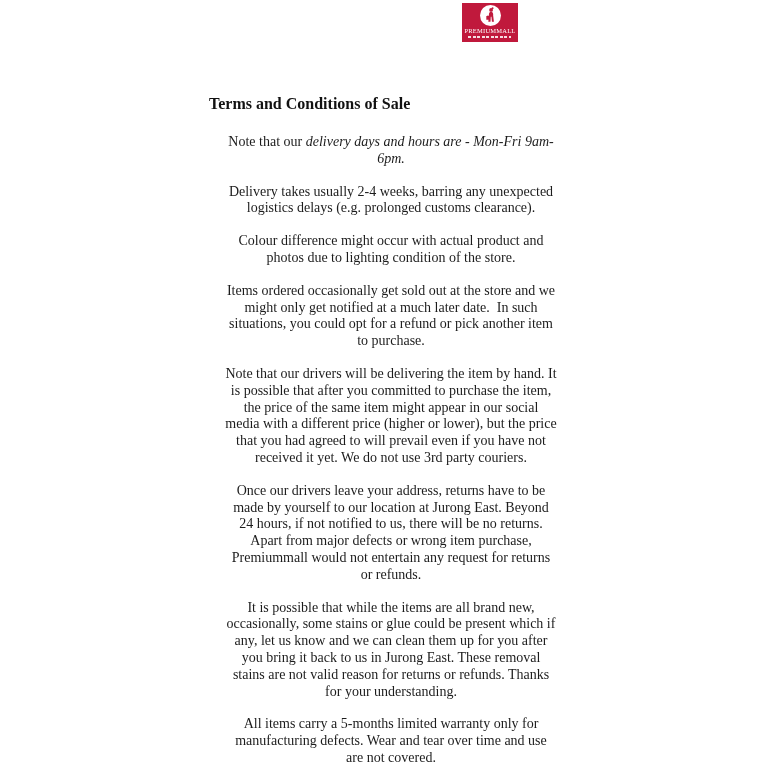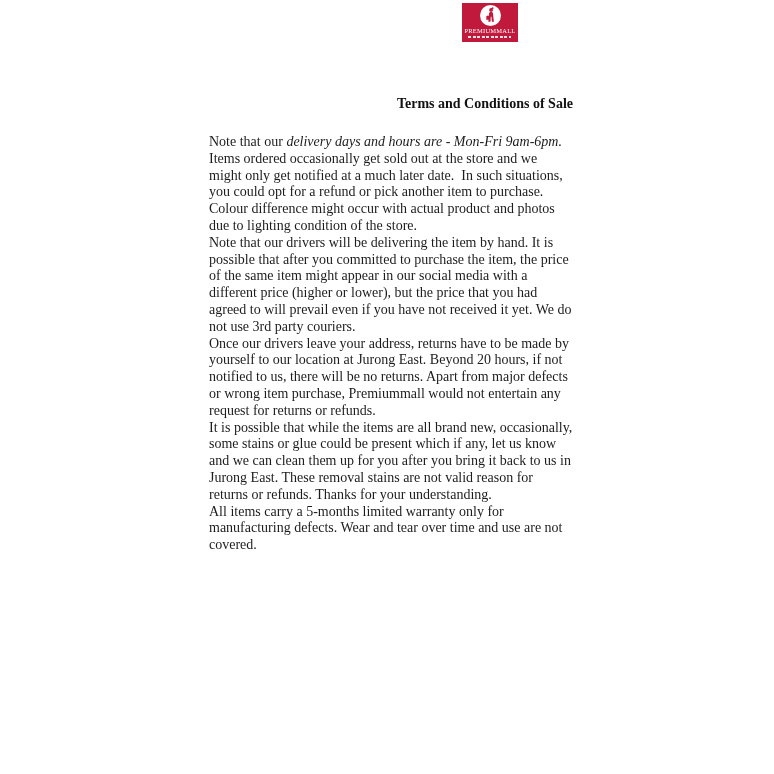--- a/index.html
+++ b/index.html
@@ -58,34 +58,35 @@
   }
   
   .content {
     position: absolute;
     left: 209px;
     top: 92px;
     width: 364px;
     color: #1c1c1c;
   }
   .title {
-    font-size: 14px;
+    font-size: 16px;
     line-height: 23px;
     font-weight: bold;
-    text-align: right;
+    text-align: left;
     margin: 0 0 19px 0;
     color: #111111;
     font-family: "Liberation Serif", "DejaVu Serif", serif;
   }
   .paragraphs p {
-    margin: 0;
+    margin: 16px;
     font-size: 14px;
     line-height: 16.8px;
     white-space: pre-wrap;
     font-family: "Liberation Serif", "DejaVu Serif", serif;
+    text-align: center;
   }
   .paragraphs em { font-style: italic; }
 </style>
 </head>
 <body>
 
 <div class="page">
 
   <div class="logo" style="--logo-bg: #c0193c;">
     <div class="logo-circle">
@@ -100,22 +101,23 @@
       </svg>
     </div>
     <div class="logo-brand">PREMIUMMALL</div>
     <div class="logo-tagline"></div>
   </div>
 
   <main class="content">
     <h1 class="title">Terms and Conditions of Sale</h1>
     <div class="paragraphs">
         <p><span>Note that our </span><em>delivery days and hours are - Mon-Fri 9am-6pm.</em></p>
+        <p><span>Delivery takes usually 2-4 weeks, barring any unexpected logistics delays (e.g. prolonged customs clearance).</span></p>
+        <p><span>Colour difference might occur with actual product and photos due to lighting condition of the store.</span></p>
         <p><span>Items ordered occasionally get sold out at the store and we might only get notified at a much later date.  In such situations, you could opt for a refund or pick another item to purchase.</span></p>
-        <p><span>Colour difference might occur with actual product and photos due to lighting condition of the store.</span></p>
         <p><span>Note that our drivers will be delivering the item by hand. It is possible that after you committed to purchase the item, the price of the same item might appear in our social media with a different price (higher or lower), but the price that you had agreed to will prevail even if you have not received it yet. We do not use 3rd party couriers.</span></p>
-        <p><span>Once our drivers leave your address, returns have to be made by yourself to our location at Jurong East. Beyond 20 hours, if not notified to us, there will be no returns. Apart from major defects or wrong item purchase, Premiummall would not entertain any request for returns or refunds.</span></p>
+        <p><span>Once our drivers leave your address, returns have to be made by yourself to our location at Jurong East. Beyond 24 hours, if not notified to us, there will be no returns. Apart from major defects or wrong item purchase, Premiummall would not entertain any request for returns or refunds.</span></p>
         <p><span>It is possible that while the items are all brand new, occasionally, some stains or glue could be present which if any, let us know and we can clean them up for you after you bring it back to us in Jurong East. These removal stains are not valid reason for returns or refunds. Thanks for your understanding.</span></p>
         <p><span>All items carry a 5-months limited warranty only for manufacturing defects. Wear and tear over time and use are not covered.</span></p>
       </div>
   </main>
 
 </div>
 
 </body></html>

